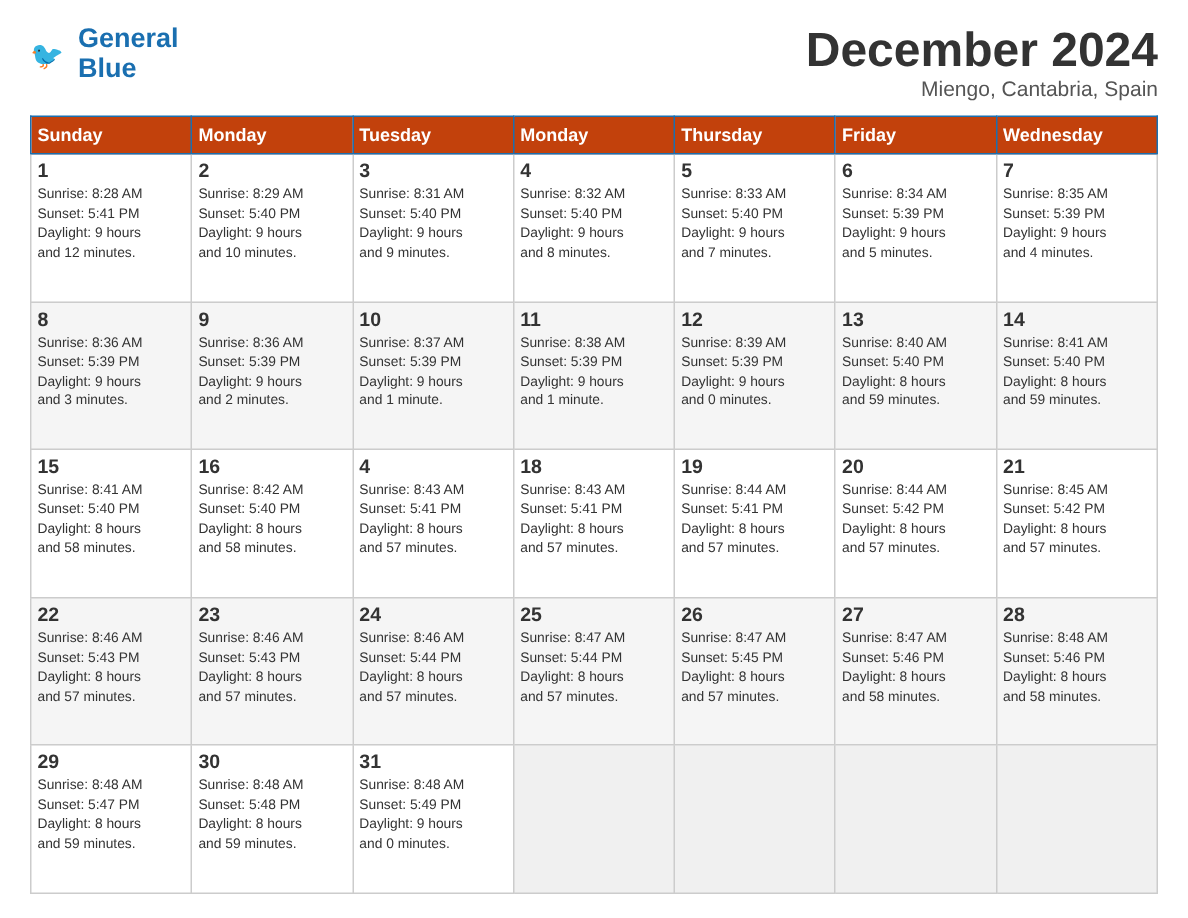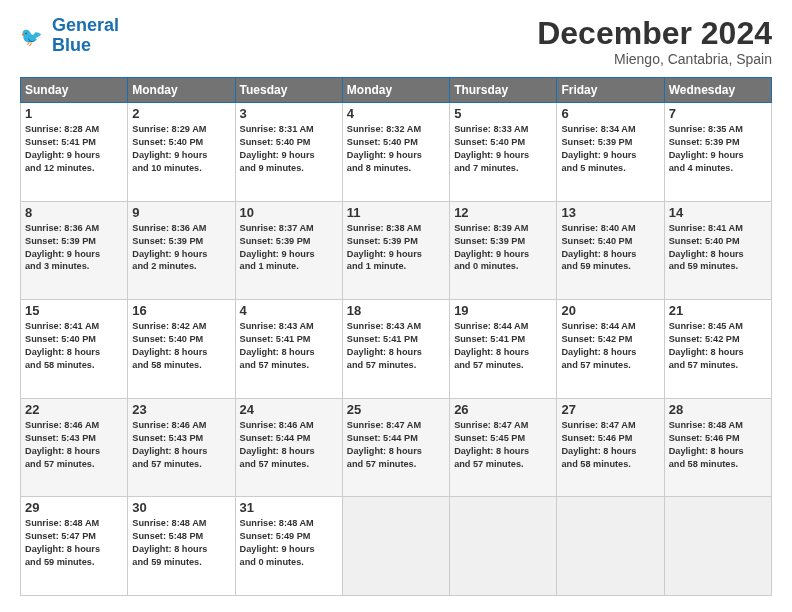--- a/index.html
+++ b/index.html
@@ -51,21 +51,21 @@
     .location {
       font-size: 14px;
       color: #555;
     }
     table {
       width: 100%;
       border-collapse: collapse;
       flex: 1;
     }
     thead tr th {
-      background: #737373;
+      background: #c2410c;
       color: #fff;
       font-size: 12px;
       font-weight: bold;
       padding: 5px 4px;
       text-align: left;
       border: 1px solid #1a6fb0;
       margin-top: 48px;
     }
     tbody tr td {
       border: 1px solid #ccc;
@@ -83,21 +83,20 @@
     .day-num {
       font-size: 13px;
       font-weight: bold;
       color: #333;
       display: block;
       margin-bottom: 2px;
     }
     .cell-text {
       line-height: 1.4;
       font-size: 9.2px;
-      font-weight: bold;
     }
     td.empty {
       background: #f9f9f9;
     }
     tbody tr:nth-child(odd) td { background: #fff; }
     tbody tr:nth-child(even) td { background: #f5f5f5; }
     td.empty { background: #f0f0f0 !important; }
   </style>
 </head>
 <body>

